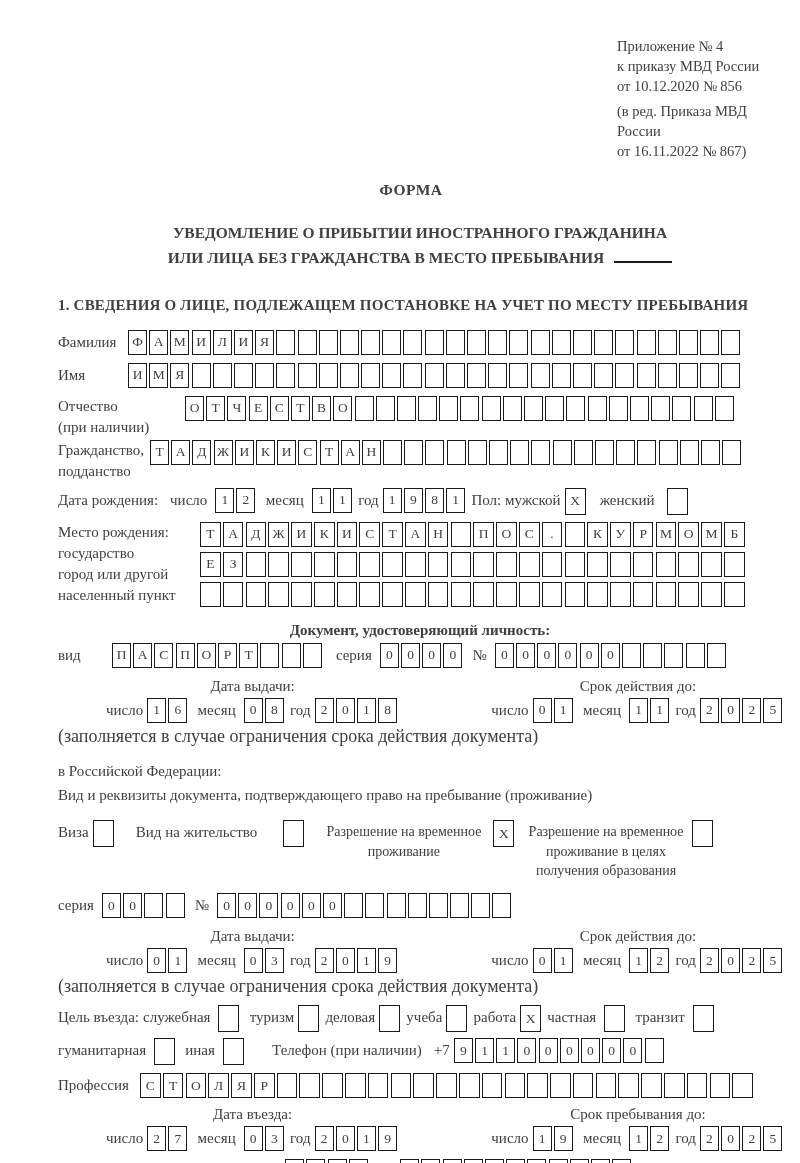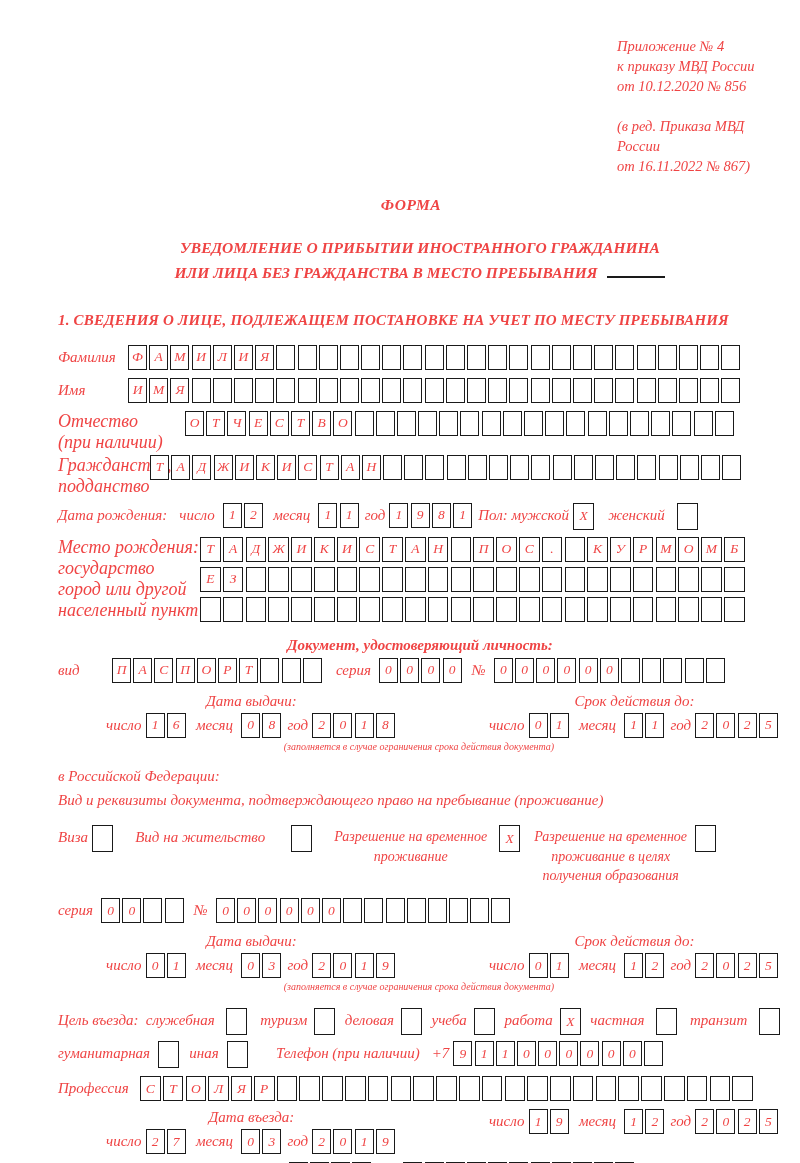--- a/index.html
+++ b/index.html
@@ -1,46 +1,46 @@
 <!DOCTYPE html>
 <html><head>
 <meta charset="utf-8">
 <style>
   html,body{margin:0;padding:0;background:#e8e8e8;}
   .page{
     position:relative;width:800px;height:1163px;margin:0 auto;background:#ffffff;
     box-sizing:border-box;padding:36px 18px 0 58px;
-    font-family:"Liberation Serif","DejaVu Serif",serif;color:#ef4444;overflow:hidden;font-style:italic;
+    font-family:"Liberation Serif","DejaVu Serif",serif;color:#404040;overflow:hidden;
   }
   .ref{margin-left:559px;font-size:14.5px;line-height:1.38;}
-  .ref .amend{margin-top:20px;}
+  .ref .amend{margin-top:5px;}
   .form-label{font-weight:bold;font-size:15.5px;text-align:center;padding-right:18px;margin-top:20px;letter-spacing:.5px;}
   .title{font-weight:bold;font-size:15.5px;text-align:center;margin-top:22px;line-height:1.6;}
   .title .blank{display:inline-block;width:58px;border-bottom:2px solid #1a1a1a;height:14px;margin-left:10px;}
   .sec-head{font-weight:bold;font-size:15px;margin-top:26px;letter-spacing:.2px;}
   .row{display:flex;align-items:flex-start;margin-top:8px;flex-wrap:nowrap;}
   .lbl{font-size:15px;padding-top:4px;white-space:nowrap;}
-  .lbl-col{font-size:18px;line-height:21px;flex:none;}
+  .lbl-col{font-size:15px;line-height:21px;flex:none;}
   .cells{display:inline-flex;flex-wrap:nowrap;flex:none;}
   .cell{
     flex:none;width:17px;height:23px;border:1.5px solid #1a1a1a;margin-right:2.2px;
     display:inline-flex;align-items:center;justify-content:center;
     font-size:13.5px;line-height:1;background:#fff;
   }
   .cells.wide .cell{width:18.6px;}
   .cells.box .cell{width:19px;height:25px;}
   .w70{width:70px;flex:none;} .w92{width:92px;flex:none;} .w127{width:127px;flex:none;} .w142{width:142px;flex:none;}
   .gap4{margin-left:4px;} .gap8{margin-left:8px;} .gap12{margin-left:12px;} .gap20{margin-left:20px;}
   .center-bold{font-weight:bold;font-size:15px;text-align:center;margin-top:10px;}
   .dates-flex{display:flex;margin-top:10px;}
   .dategroup{text-align:center;}
   .dg-title{font-size:15px;margin-bottom:3px;}
   .dg-row{display:flex;align-items:flex-start;}
   .dg-row .lbl{padding-top:4px;}
-  .note{font-size:10px;text-align:center;margin-top:3px;padding-right:2px;}
+  .note{font-size:18px;text-align:left;margin-top:3px;padding-right:2px;}
   .para{font-size:15px;margin-top:12px;line-height:1.65;}
   .opt-label{font-size:14px;white-space:pre-line;text-align:center;line-height:1.4;padding-top:2px;}
   .stack{display:flex;flex-direction:column;}
   .stack .cells{margin-bottom:5px;}
 </style>
 </head>
 <body>
 
 <div class="page">
 
@@ -504,21 +504,21 @@
             <span class="cell">2</span>
             <span class="cell">0</span>
             <span class="cell">2</span>
             <span class="cell">5</span>
           </span>
       </div>
     </div>
   </div>
   <div class="note">(заполняется в случае ограничения срока действия документа)</div>
 
-  <div class="row" style="margin-top:16px;justify-content:space-between;">
+  <div class="row" style="margin-top:8px;">
     <span class="lbl">Цель въезда:</span>
     <span class="lbl gap4">служебная</span>
     <span class="cells box gap8">
         <span class="cell"></span>
       </span>
     <span class="lbl gap8">туризм</span>
     <span class="cells box gap4">
         <span class="cell"></span>
       </span>
     <span class="lbl gap4">деловая</span>
@@ -618,20 +618,21 @@
         <span class="lbl gap4">год</span>
         <span class="cells gap4">
             <span class="cell">2</span>
             <span class="cell">0</span>
             <span class="cell">1</span>
             <span class="cell">9</span>
           </span>
       </div>
     </div>
     <div class="dategroup" style="margin-left:92px;">
+      <div class="dg-title">Срок пребывания до:</div>
       <div class="dg-row">
         <span class="lbl">число</span>
         <span class="cells gap4">
             <span class="cell">1</span>
             <span class="cell">9</span>
           </span>
         <span class="lbl gap8">месяц</span>
         <span class="cells gap8">
             <span class="cell">1</span>
             <span class="cell">2</span>

